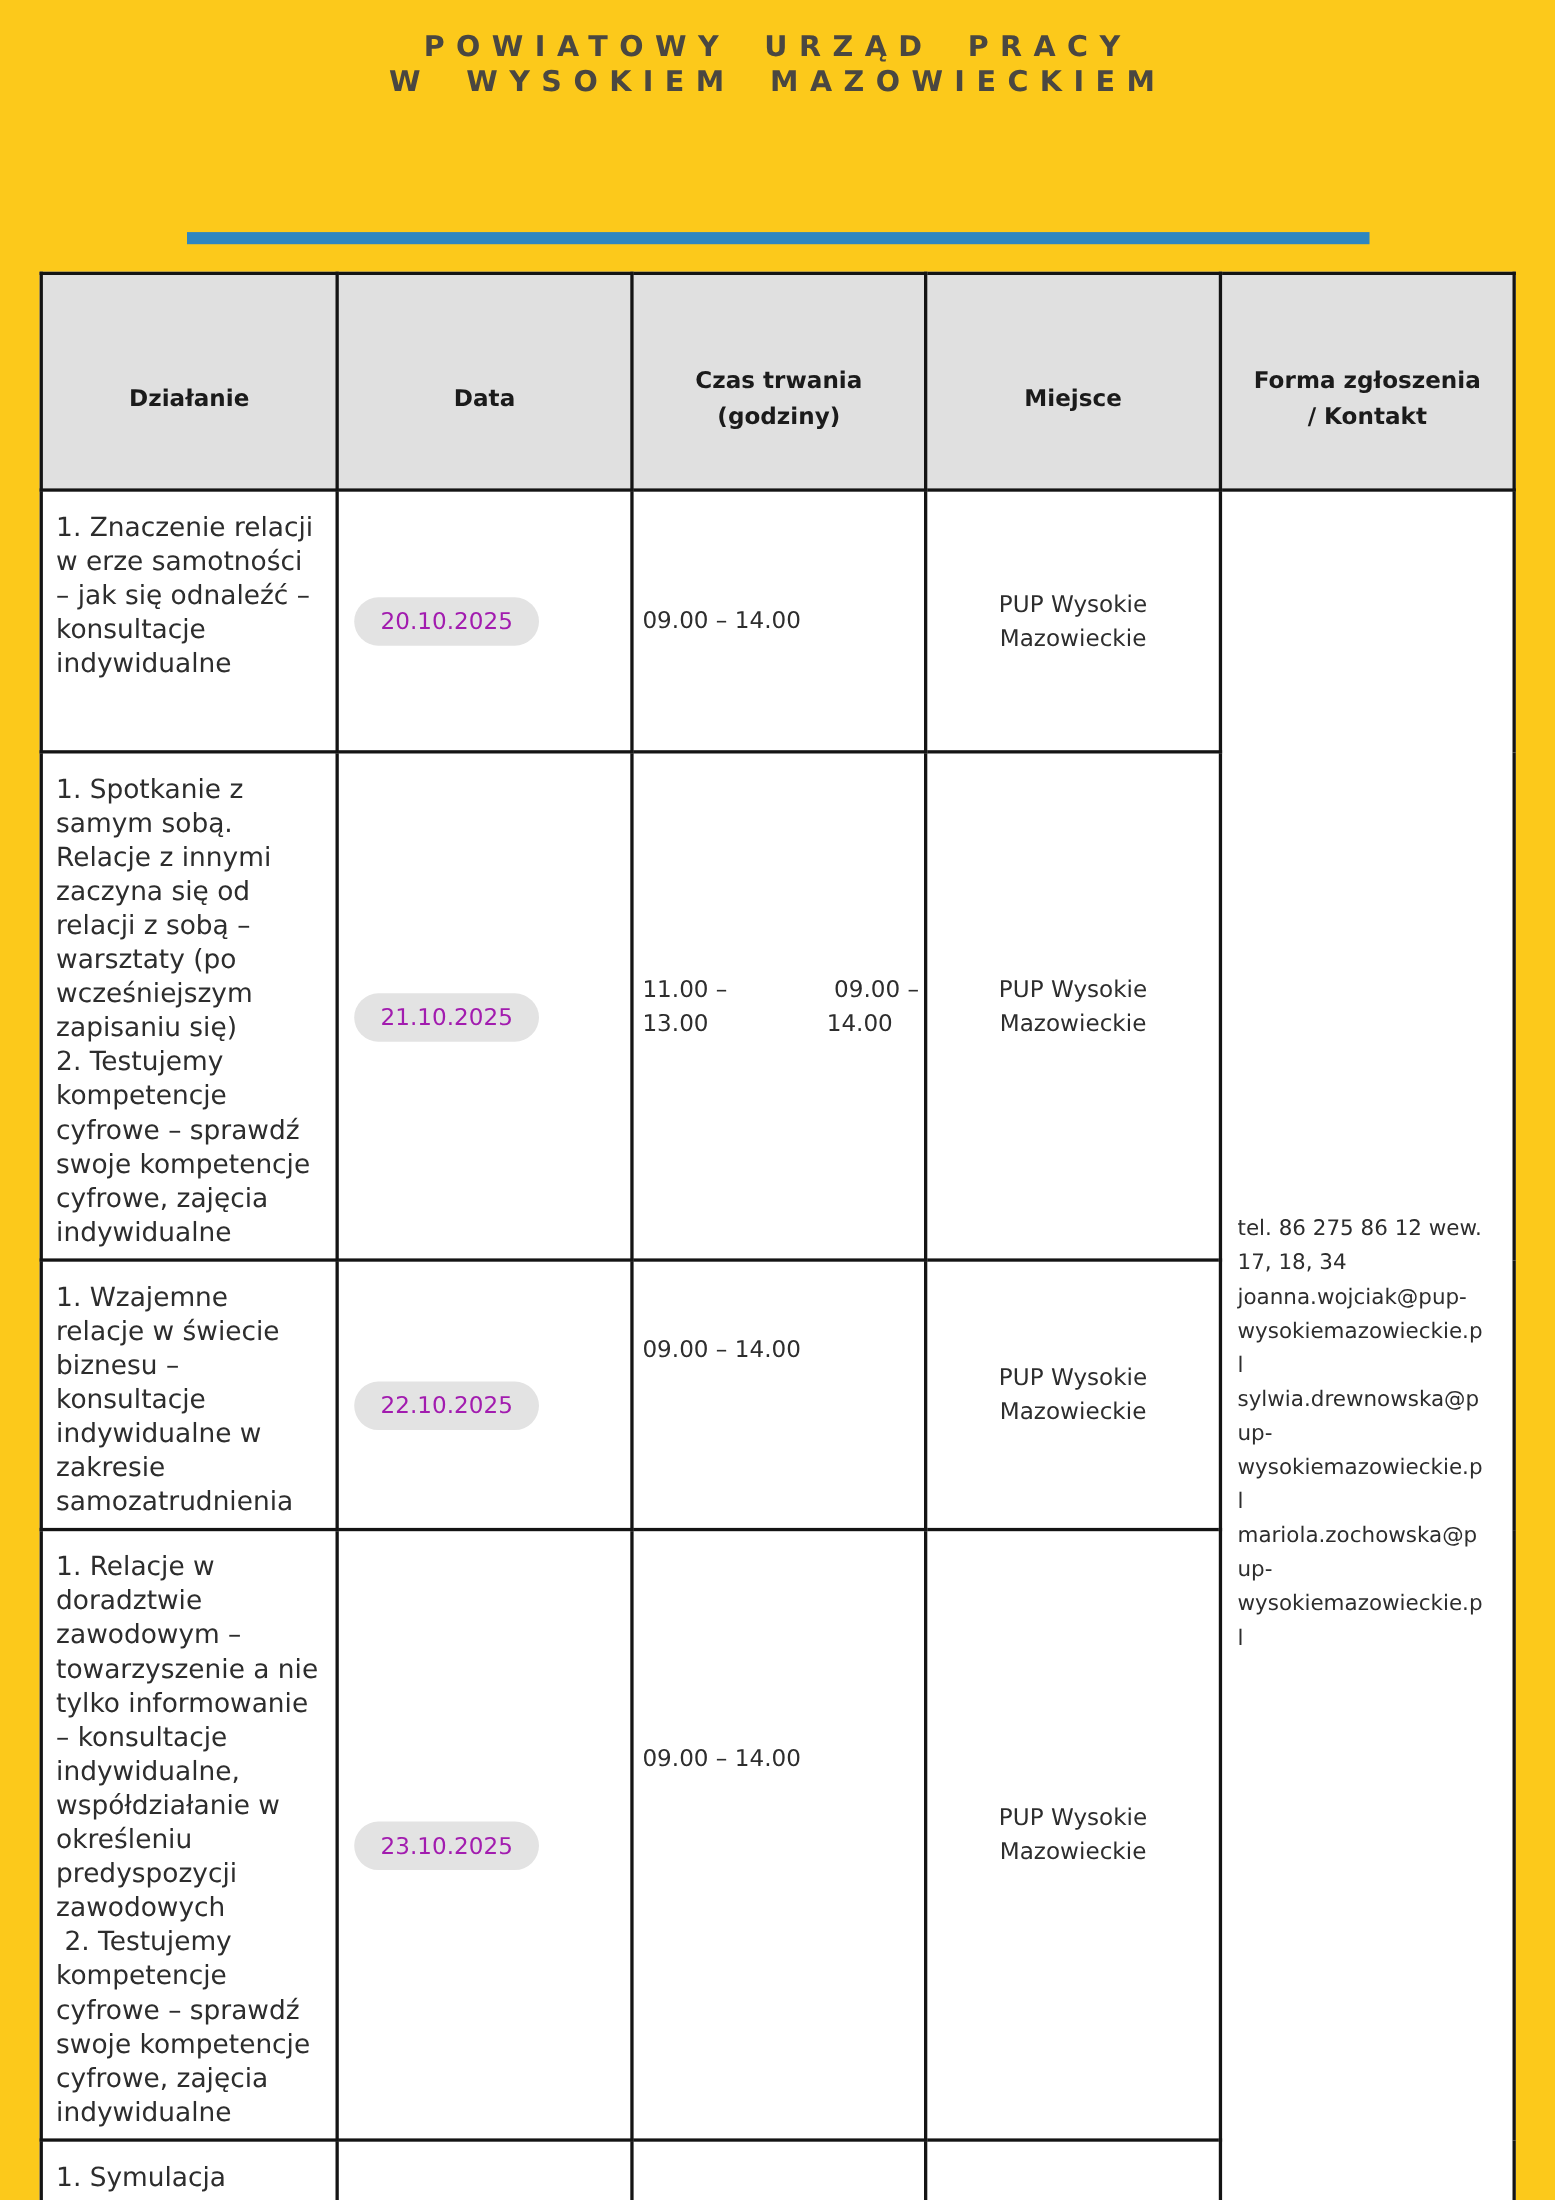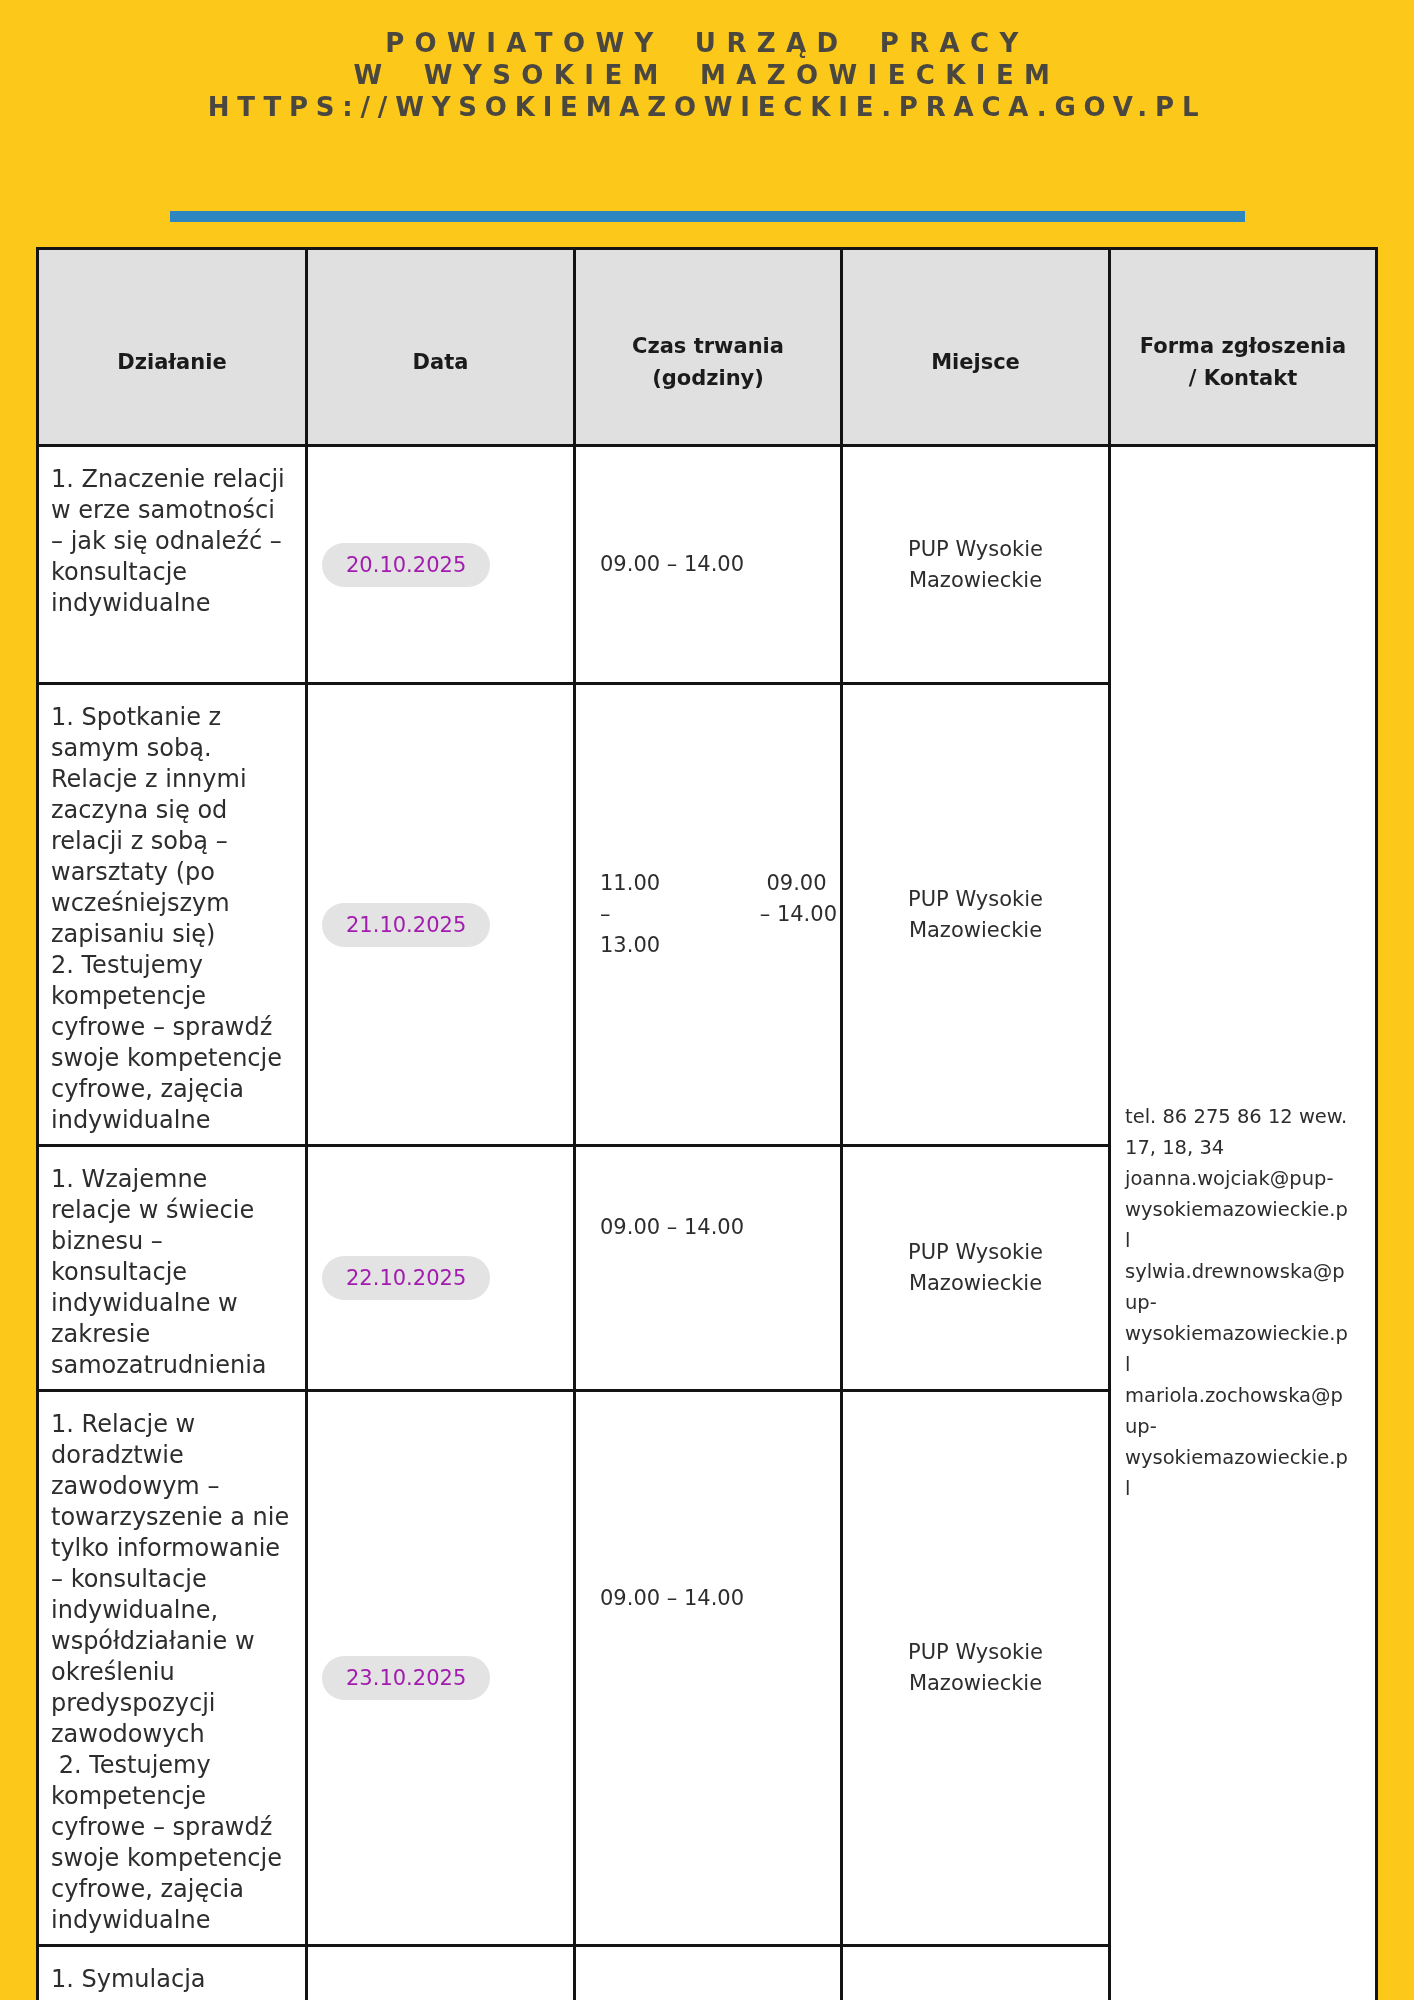--- a/index.html
+++ b/index.html
@@ -94,21 +94,21 @@
     border-radius: 25px;
     padding: 10px 24px;
     font-size: 21px;
     color: #a21caf;
     transform: translateY(10px);
   }
   tr.row-1 .date-pill { transform: none; }
 
   td.time-cell {
     vertical-align: middle;
-    padding-left: 24px;
+    padding-left: 8px;
     font-size: 21px;
   }
   .time-entry { white-space: pre-wrap; line-height: 31px; }
   .time-stack { display: flex; flex-direction: row; gap: 83px; }
   tr.row-3 .time-entry { transform: translateY(-41px); }
   tr.row-4 .time-entry { transform: translateY(-70px); }
   tr.row-5 .time-entry { transform: translateY(-26px); }
 
   td.place-cell {
     vertical-align: middle;
@@ -128,21 +128,20 @@
     overflow-wrap: break-word;
     word-wrap: break-word;
   }
 </style>
 </head>
 <body>
 
 <div class="letterhead">
   <div class="hline">POWIATOWY URZĄD PRACY</div>
   <div class="hline">W WYSOKIEM MAZOWIECKIEM</div>
-  <div class="hline url">HTTPS://WYSOKIEMAZOWIECKIE.PRACA.GOV.PL</div>
 </div>
 
 <div class="accent-bar"></div>
 
 <table class="schedule">
   <colgroup>
     <col style="width:269px">
     <col style="width:268px">
     <col style="width:267px">
     <col style="width:268px">

